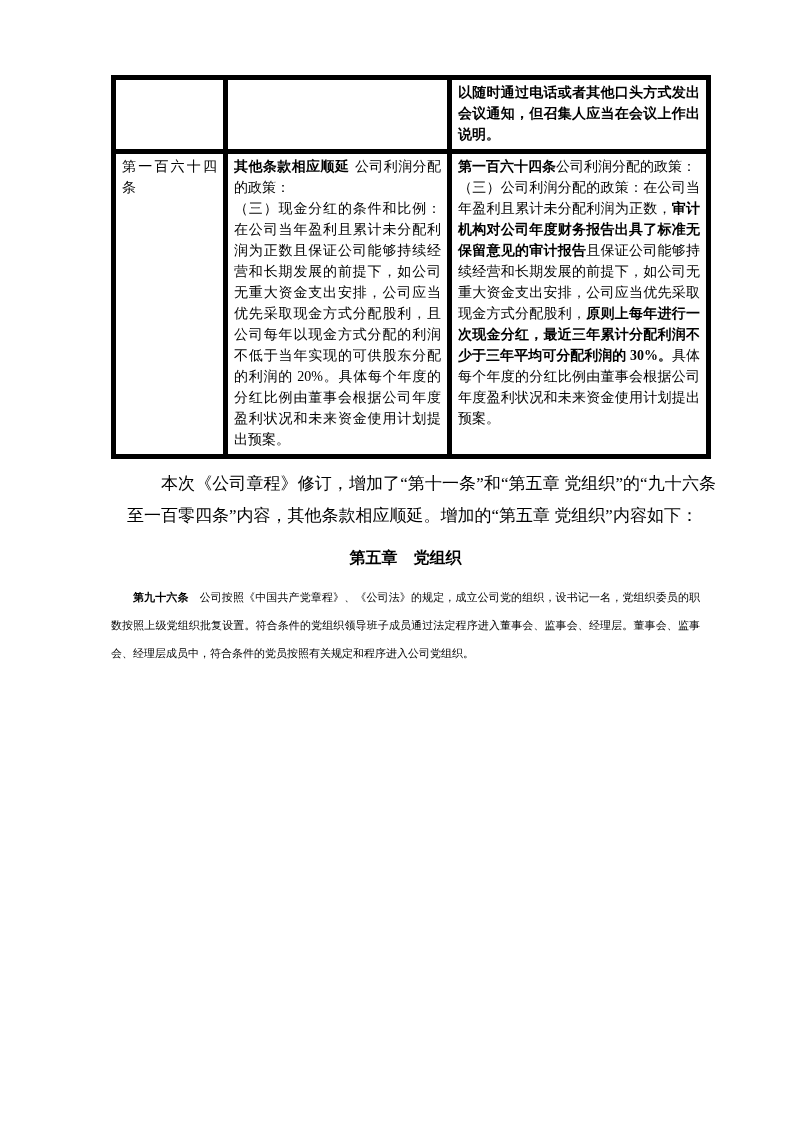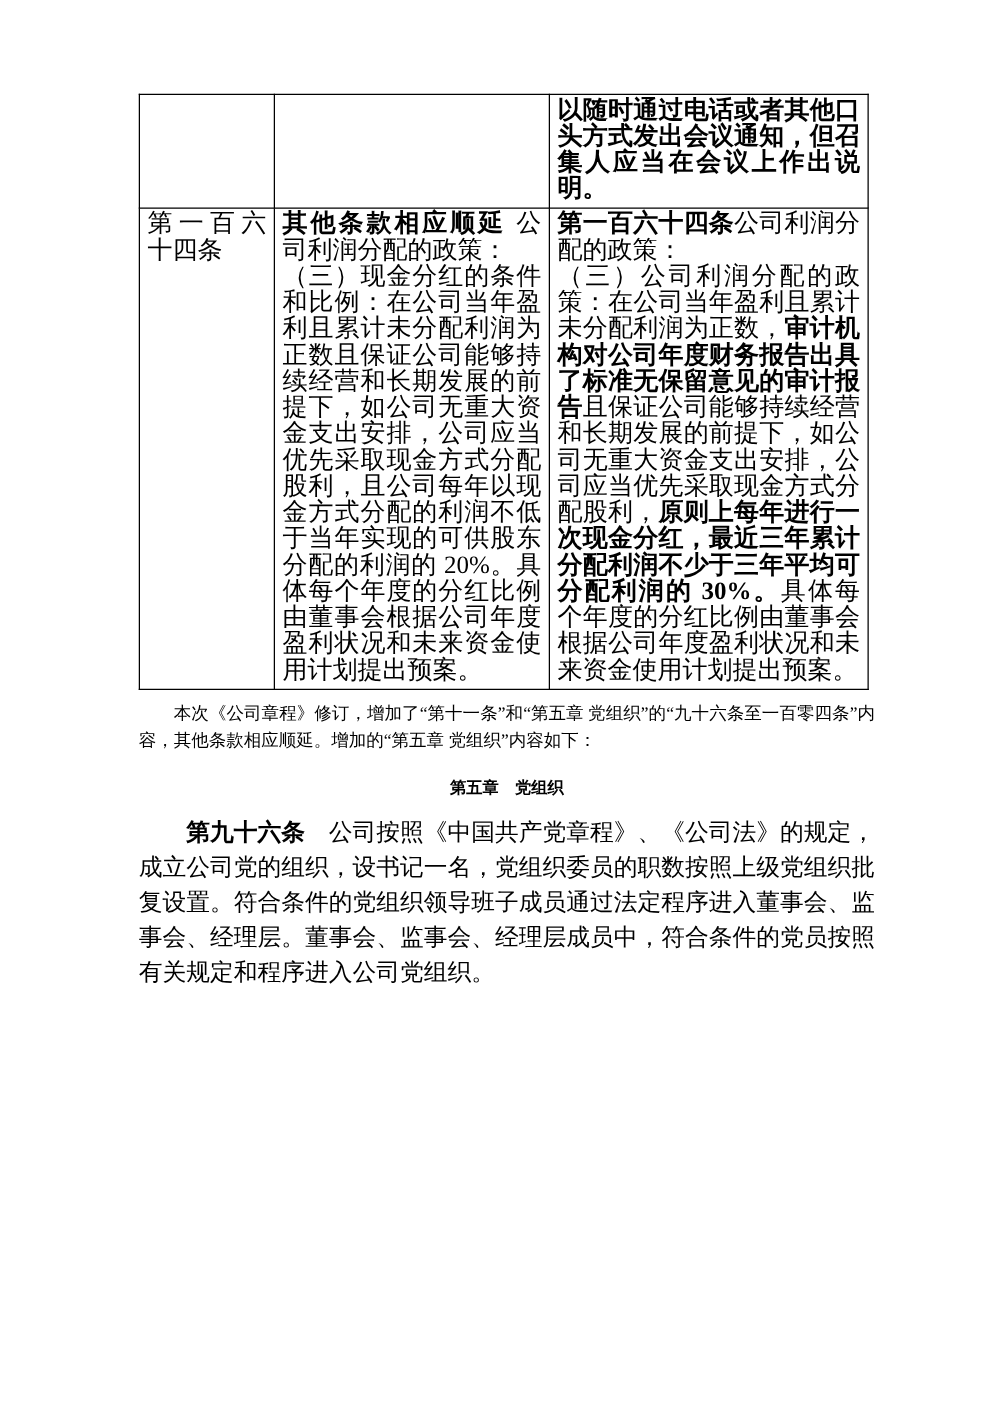--- a/index.html
+++ b/index.html
@@ -14,54 +14,54 @@
     font-family: "Liberation Serif", "DejaVu Serif", serif;
     color: #000000;
     overflow: hidden;
   }
   table.cmp {
     border-collapse: collapse;
     table-layout: fixed;
     width: 580px;
   }
   table.cmp td {
-    border: 1px solid #000000;
+    border: 5px solid #000000;
     vertical-align: top;
     padding: 2px 6px 4px 6px;
-    font-size: 20px;
+    font-size: 14px;
     line-height: 21px;
     text-align: justify;
     word-break: break-all;
   }
   td.c1 { width: 95px; text-align: left; }
   td.c2 { width: 207px; }
   td.c3 { width: 242px; }
   table.cmp p { margin: 0; }
   .b { font-weight: bold; }
   .gap-after { margin-right: 0.4em; }
   .intro {
     width: 589px;
-    margin: 9px 0 0 0;
-    font-size: 14px;
-    line-height: 22px;
+    margin: 9px 0 0 16px;
+    font-size: 17px;
+    line-height: 32px;
     text-align: justify;
     text-indent: 2em;
     word-break: break-all;
   }
   .chapter {
     width: 589px;
     margin: 16px 0 14px 0;
-    font-size: 13px;
+    font-size: 16px;
     font-weight: bold;
     text-align: center;
   }
   .article {
     width: 589px;
     margin: 9px 0 0 0;
-    font-size: 19px;
+    font-size: 11px;
     line-height: 28px;
     text-align: justify;
     text-indent: 2em;
     word-break: break-all;
   }
   .article .no { font-weight: bold; margin-right: 1em; }
 </style>
 </head>
 <body>
 

